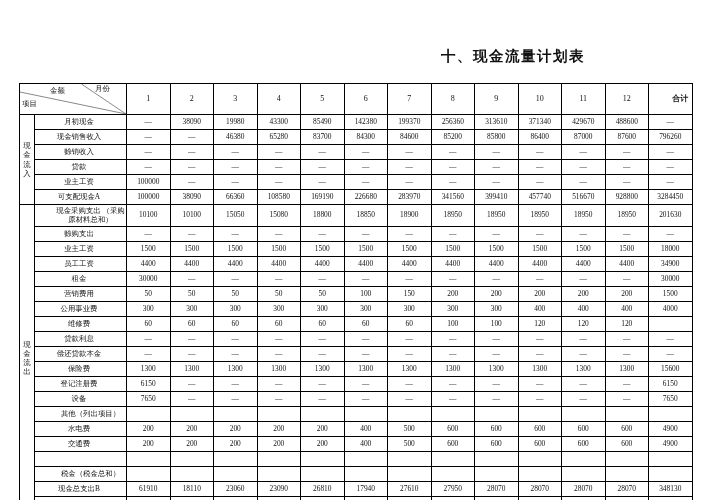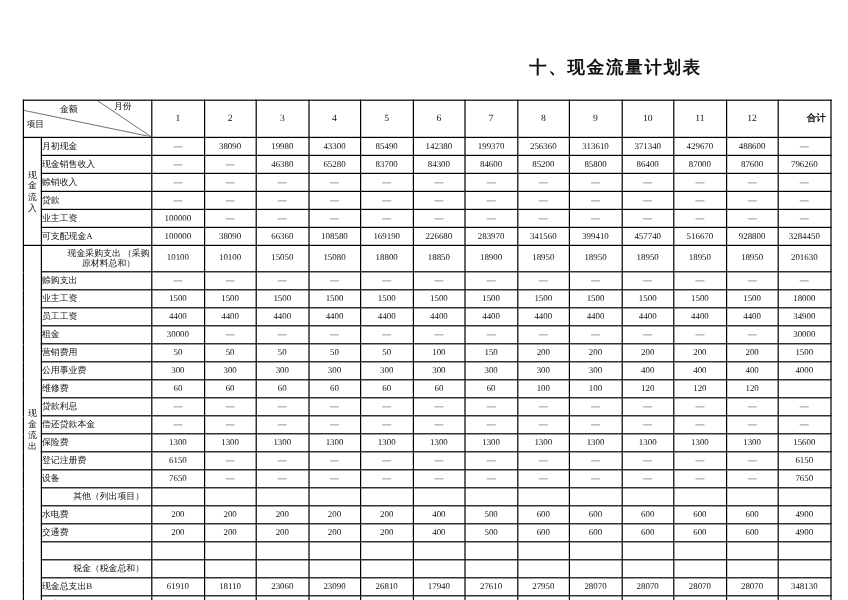--- a/index.html
+++ b/index.html
@@ -31,26 +31,26 @@
   col.c-tot{width:43.5px;}
 
   
   td.corner{
     position:relative;height:30px;padding:0;
   }
   td.corner svg{position:absolute;left:0;top:0;width:100%;height:100%;}
   td.corner span{position:absolute;font-size:7.4px;white-space:nowrap;}
   .cn-amount{left:30px;top:3px;}
   .cn-month{left:75px;top:1px;}
-  .cn-item{left:2px;top:16px;}
+  .cn-item{left:2px;top:16px;font-family:Liberation Mono, monospace;}
 
   th.monhead{height:30px;font-size:8px;}
   th.tothead{height:30px;font-size:8px;font-weight:bold;padding-left:20px;}
 
-  td.rowlabel{text-align:left;padding-right:3px;}
+  td.rowlabel{text-align:center;padding-right:3px;}
   td.rowlabel.ctr{text-align:center;padding-right:0;}
 
   td.grouplabel{
     width:15px;font-size:7.4px;line-height:1.25;
     padding:0 1px;word-break:break-all;white-space:normal;
   }
 
   td.num{font-size:7.4px;}
   td.dash{font-size:7.4px;}
   tr.tall td{height:21px;}

